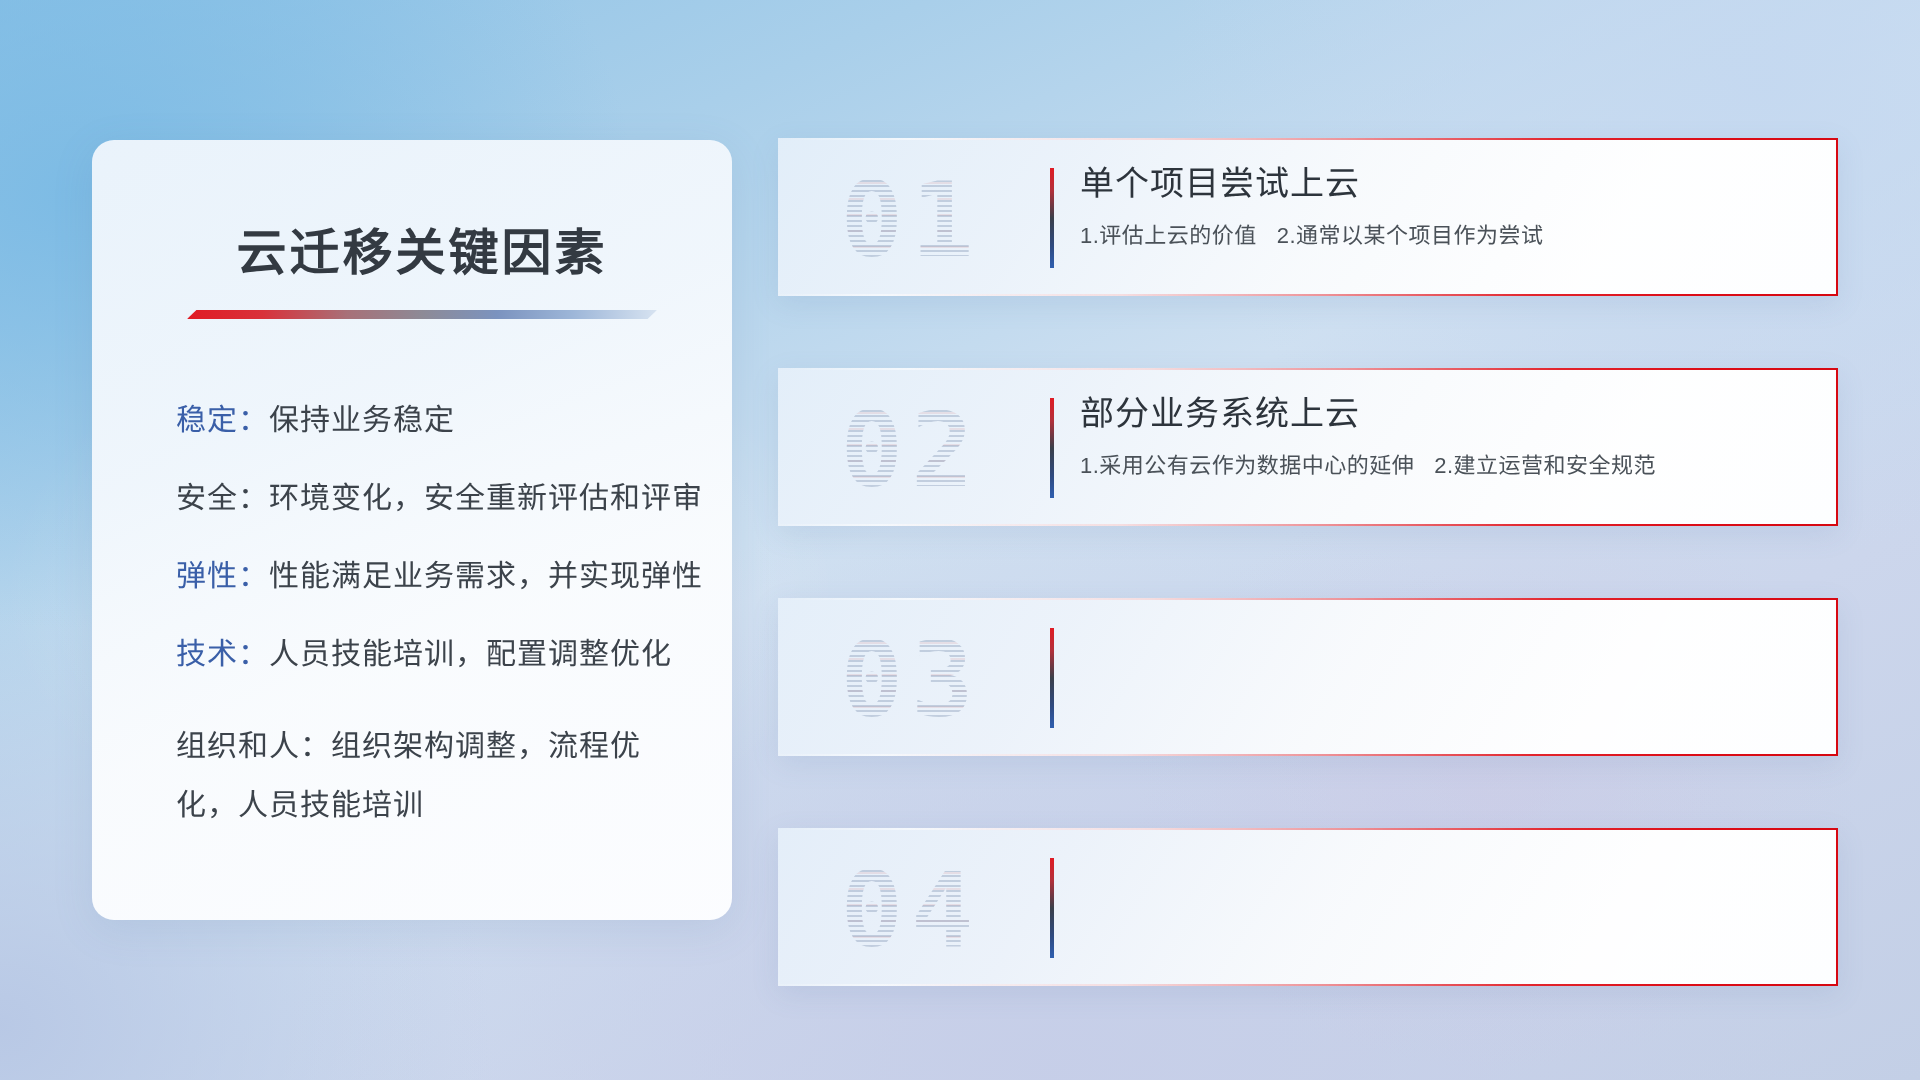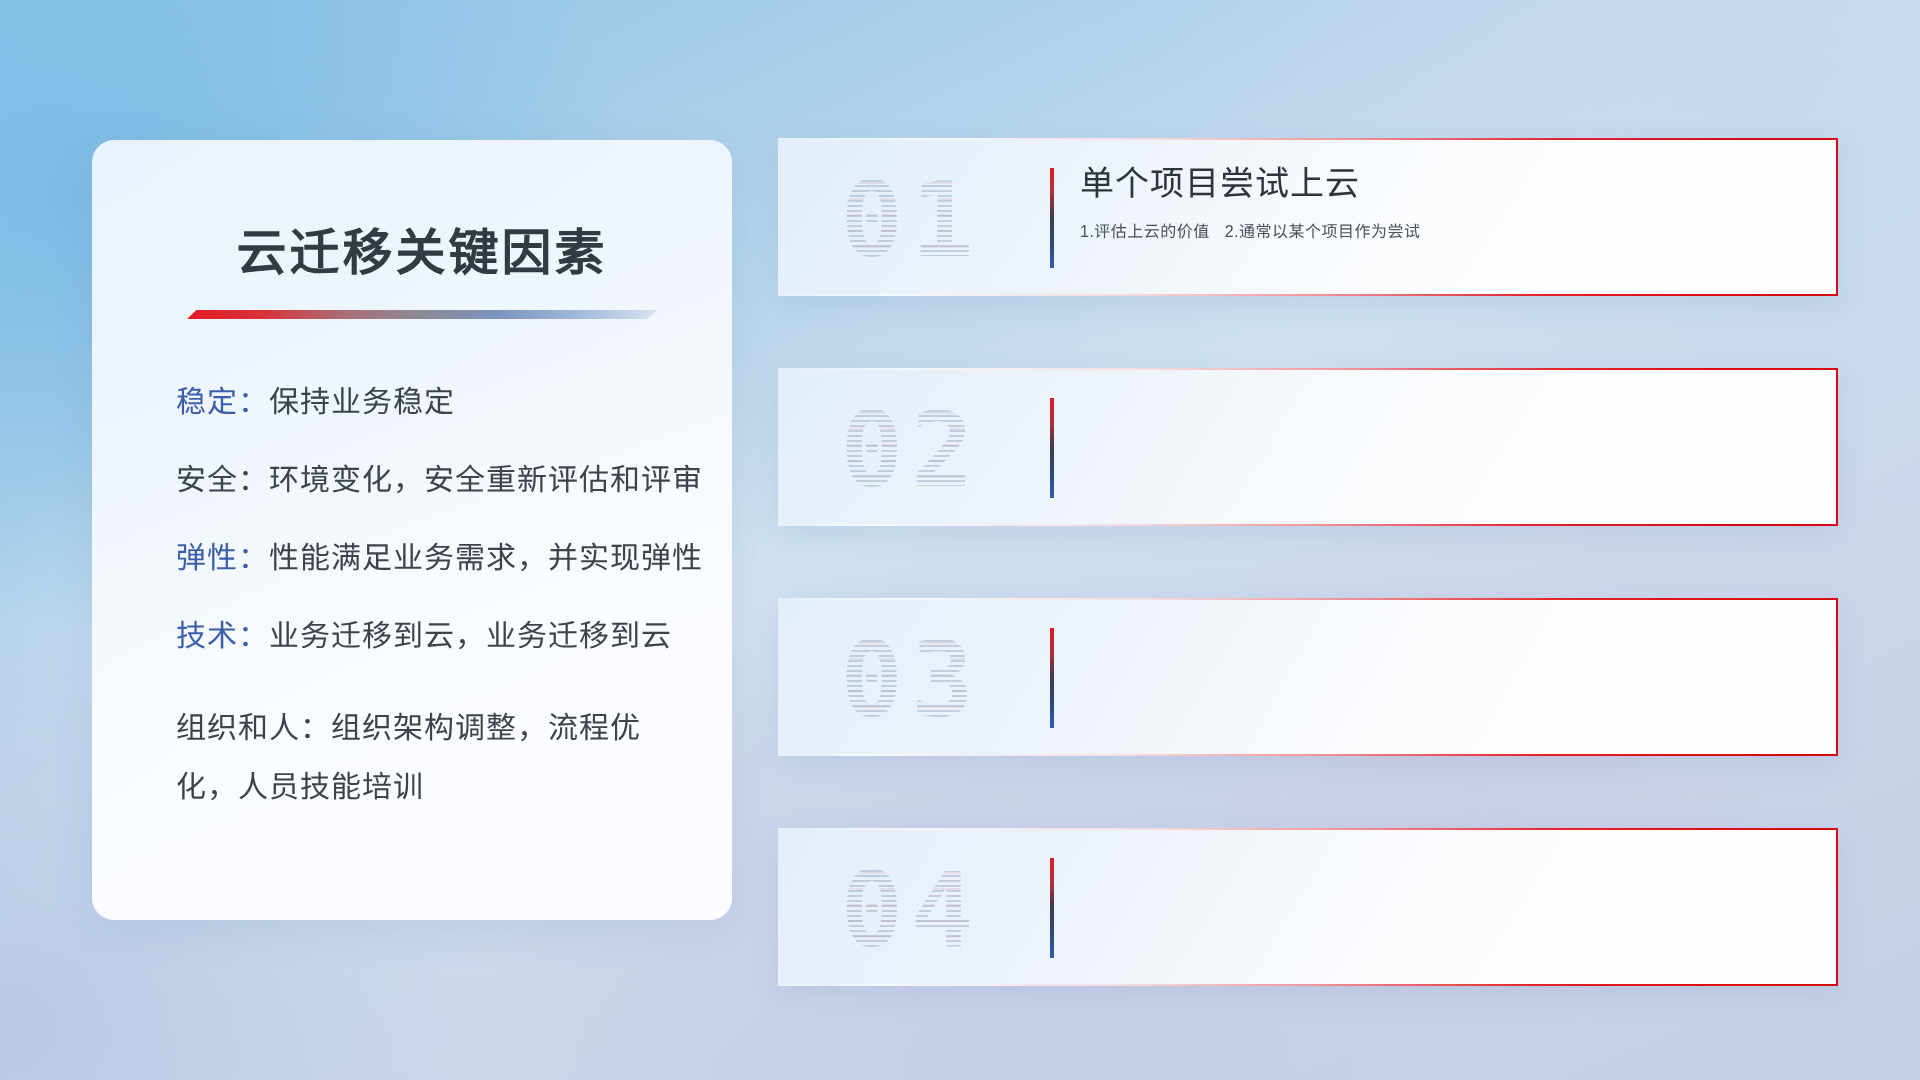--- a/index.html
+++ b/index.html
@@ -52,21 +52,21 @@
     font-size:50px; font-weight:700; color:#333a42; letter-spacing:3px;
     text-align:center; margin-top:24px;
   }
   .lp-rule {
     margin:26px auto 0 auto; width:470px; height:9px;
     background:linear-gradient(90deg, #e01b24 0%, #d9313a 16%, #a87078 34%, #8d8a96 50%, #7b93bf 66%, #9db6d8 82%, #d7e3f1 100%);
     clip-path:polygon(2% 0, 100% 0, 98% 100%, 0% 100%);
     border-radius:1px;
   }
 
-  .lp-list { margin-top:68px; padding-left:32px; }
+  .lp-list { margin-top:86px; padding-left:32px; }
   .lp-item {
     font-size:30px; line-height:1.0; color:#3c434b;
     margin-bottom:48px; letter-spacing:1px; white-space:nowrap;
   }
   .lp-item.wrap { white-space:normal; line-height:1.95; }
   .lp-key { color:#3a5fa8; }
   .lp-key.dark { color:#3c434b; }
 
   
   .cards { position:absolute; left:778px; top:138px; width:1060px; }
@@ -123,21 +123,21 @@
     position:absolute; left:272px; top:30px; width:4px; height:100px;
     background:linear-gradient(180deg, #e01b24 0%, #b4303a 22%, #3a3f4a 50%, #2f4a80 78%, #2f5fb0 100%);
   }
 
   .card-body { position:absolute; left:302px; top:24px; right:36px; }
   .card-title {
     font-size:34px; font-weight:400; color:#2d343c; letter-spacing:1px;
     line-height:1.25;
   }
   .card-desc {
-    margin-top:16px; font-size:16px; color:#4a5158; letter-spacing:0.5px;
+    margin-top:16px; font-size:22px; color:#4a5158; letter-spacing:0.5px;
     line-height:1.35; white-space:pre;
   }
 </style>
 </head>
 <body>
 
 <div class="bg-veil"></div>
 
 <section class="left-panel">
   <div class="lp-inner">
@@ -152,21 +152,21 @@
 
       <div class="lp-item">
         <span class="lp-key dark">安全：</span><span>环境变化，安全重新评估和评审</span>
       </div>
 
       <div class="lp-item">
         <span class="lp-key">弹性：</span><span>性能满足业务需求，并实现弹性</span>
       </div>
 
       <div class="lp-item">
-        <span class="lp-key">技术：</span><span>业务迁移到云，业务迁移到云</span>
+        <span class="lp-key">技术：</span><span>人员技能培训，配置调整优化</span>
       </div>
 
       <div class="lp-item wrap">
         <span class="lp-key dark">组织和人：</span><span>组织架构调整，流程优化，人员技能培训</span>
       </div>
 
     </div>
   </div>
 </section>
 
@@ -179,20 +179,24 @@
     <div class="card-body">
       <h2 class="card-title">单个项目尝试上云</h2>
       <p class="card-desc">1.评估上云的价值   2.通常以某个项目作为尝试</p>
     </div>
   </article>
 
   <article class="card">
     <div class="card-num-shadow">02</div>
     <div class="card-num">02</div>
     <div class="card-divider"></div>
+    <div class="card-body">
+      <h2 class="card-title">部分业务系统上云</h2>
+      <p class="card-desc">1.采用公有云作为数据中心的延伸   2.建立运营和安全规范</p>
+    </div>
   </article>
 
   <article class="card">
     <div class="card-num-shadow">03</div>
     <div class="card-num">03</div>
     <div class="card-divider"></div>
   </article>
 
   <article class="card">
     <div class="card-num-shadow">04</div>

